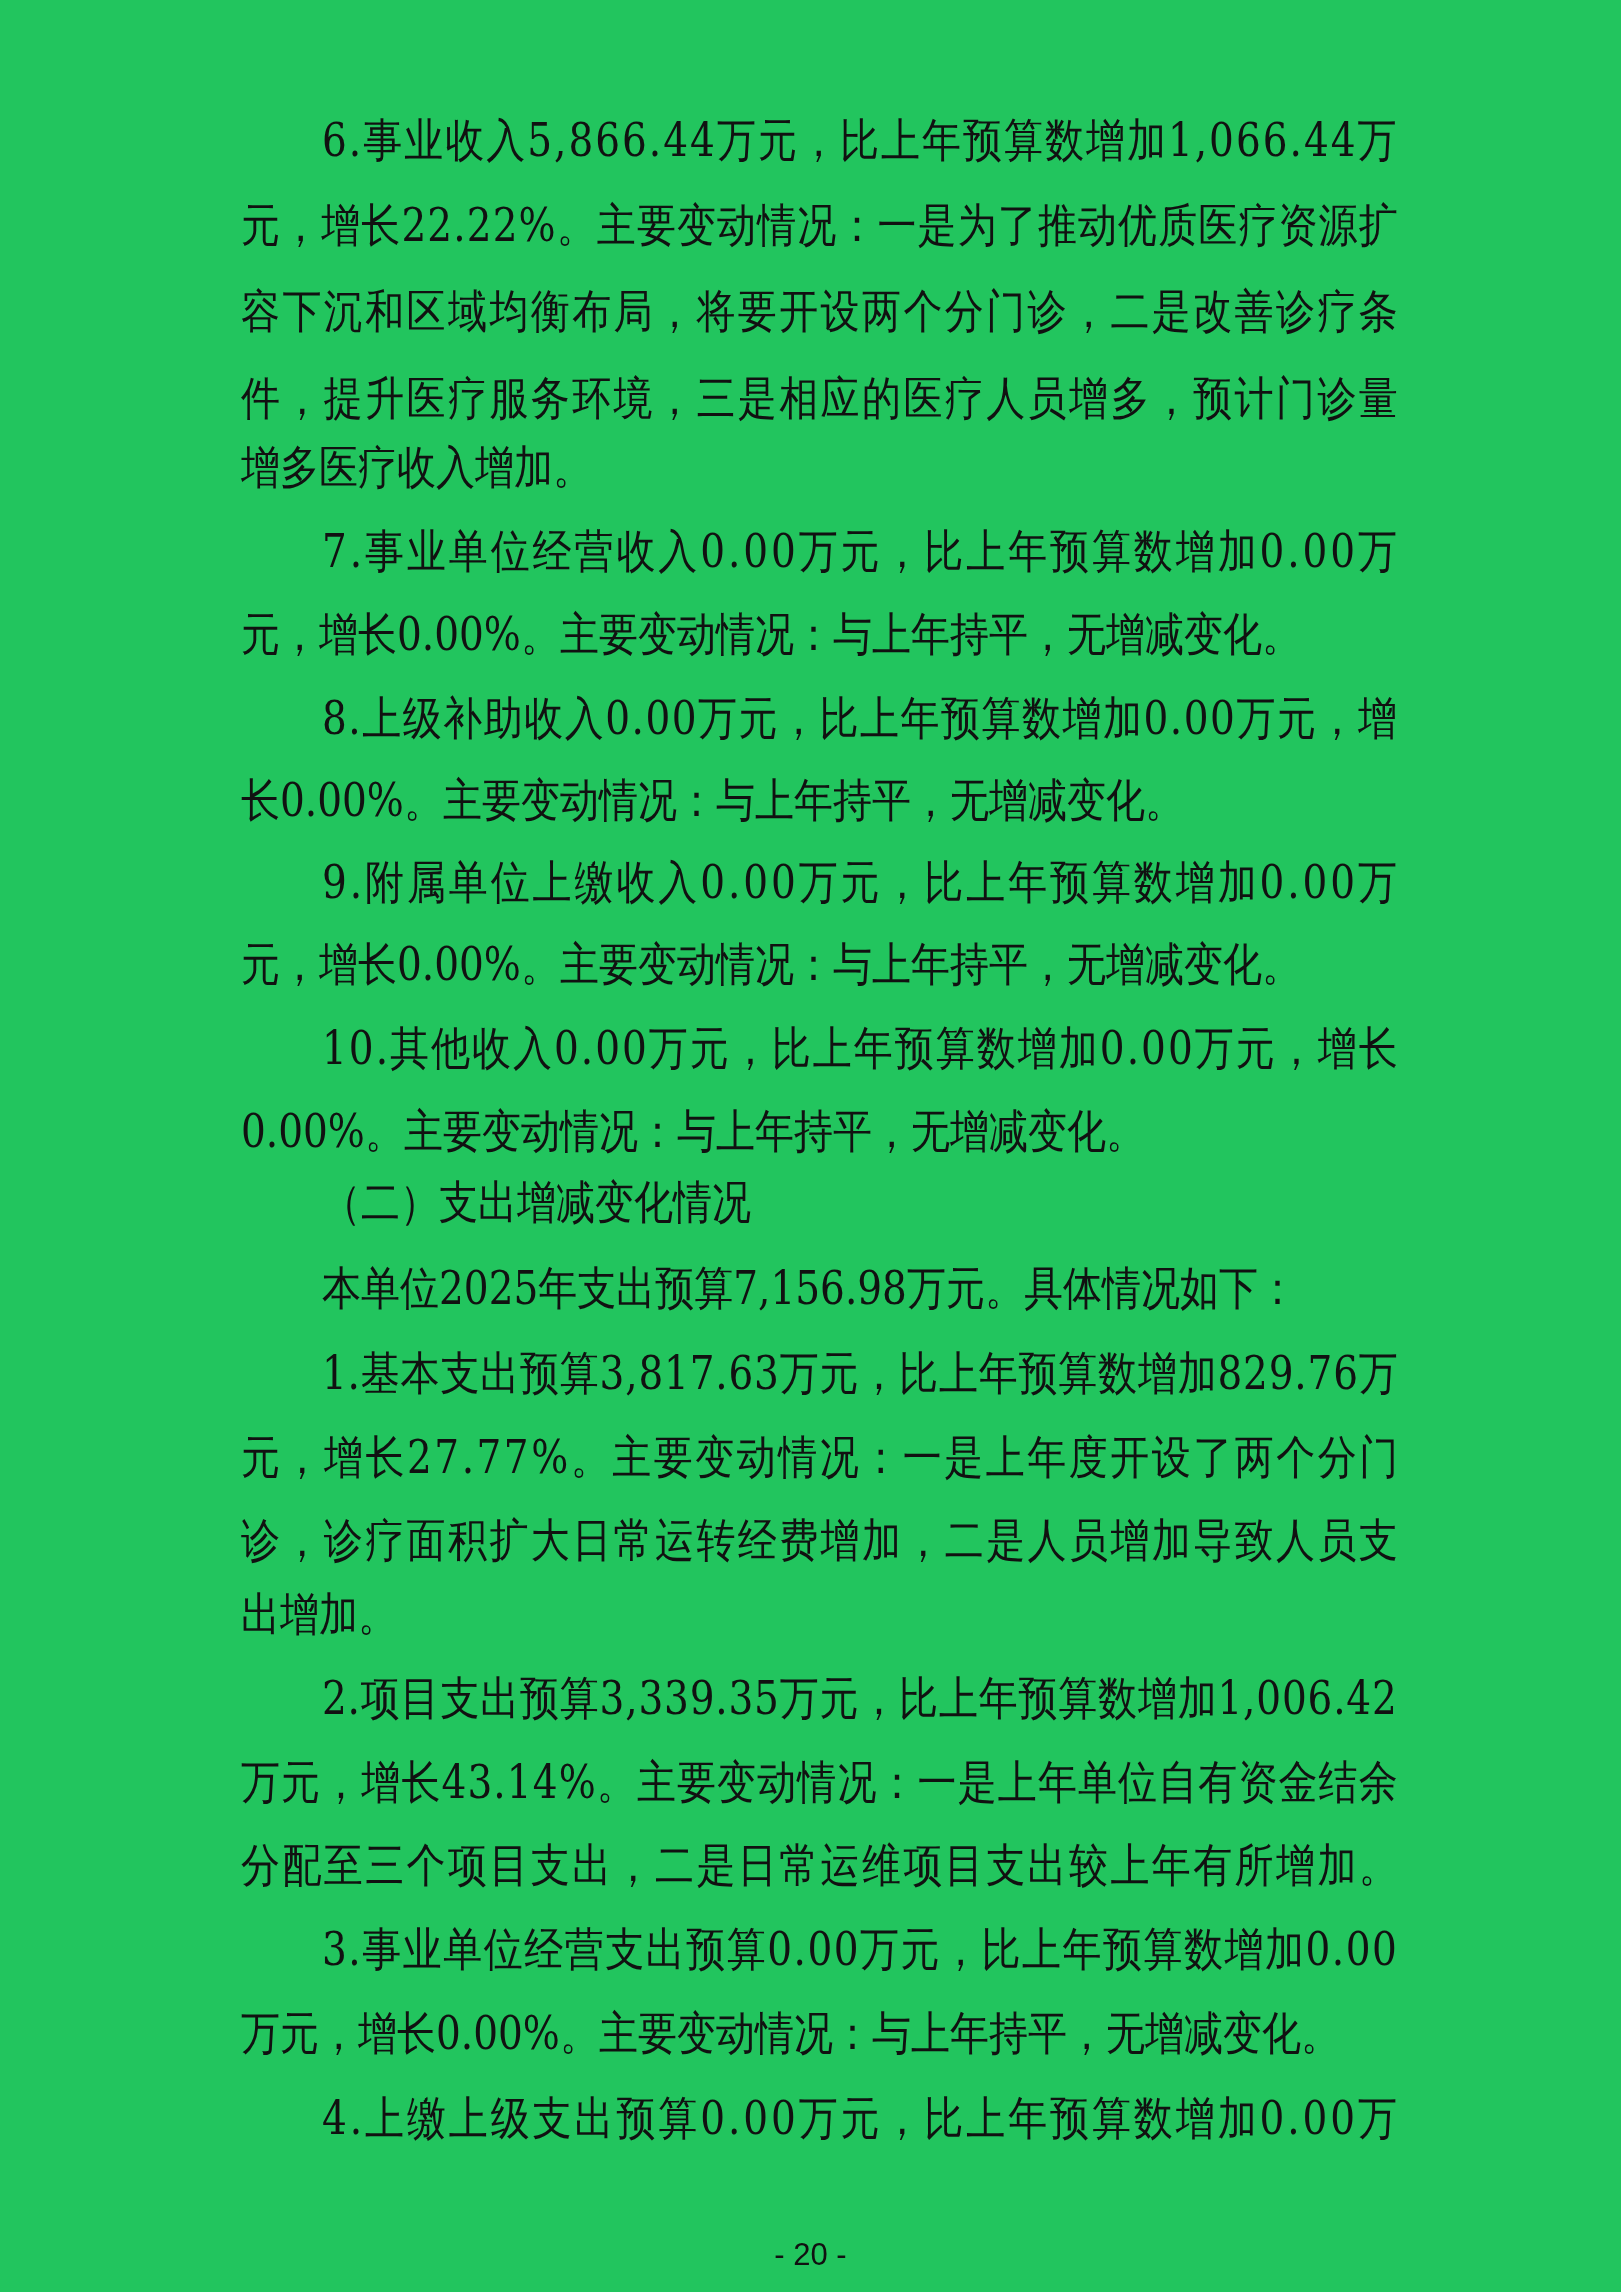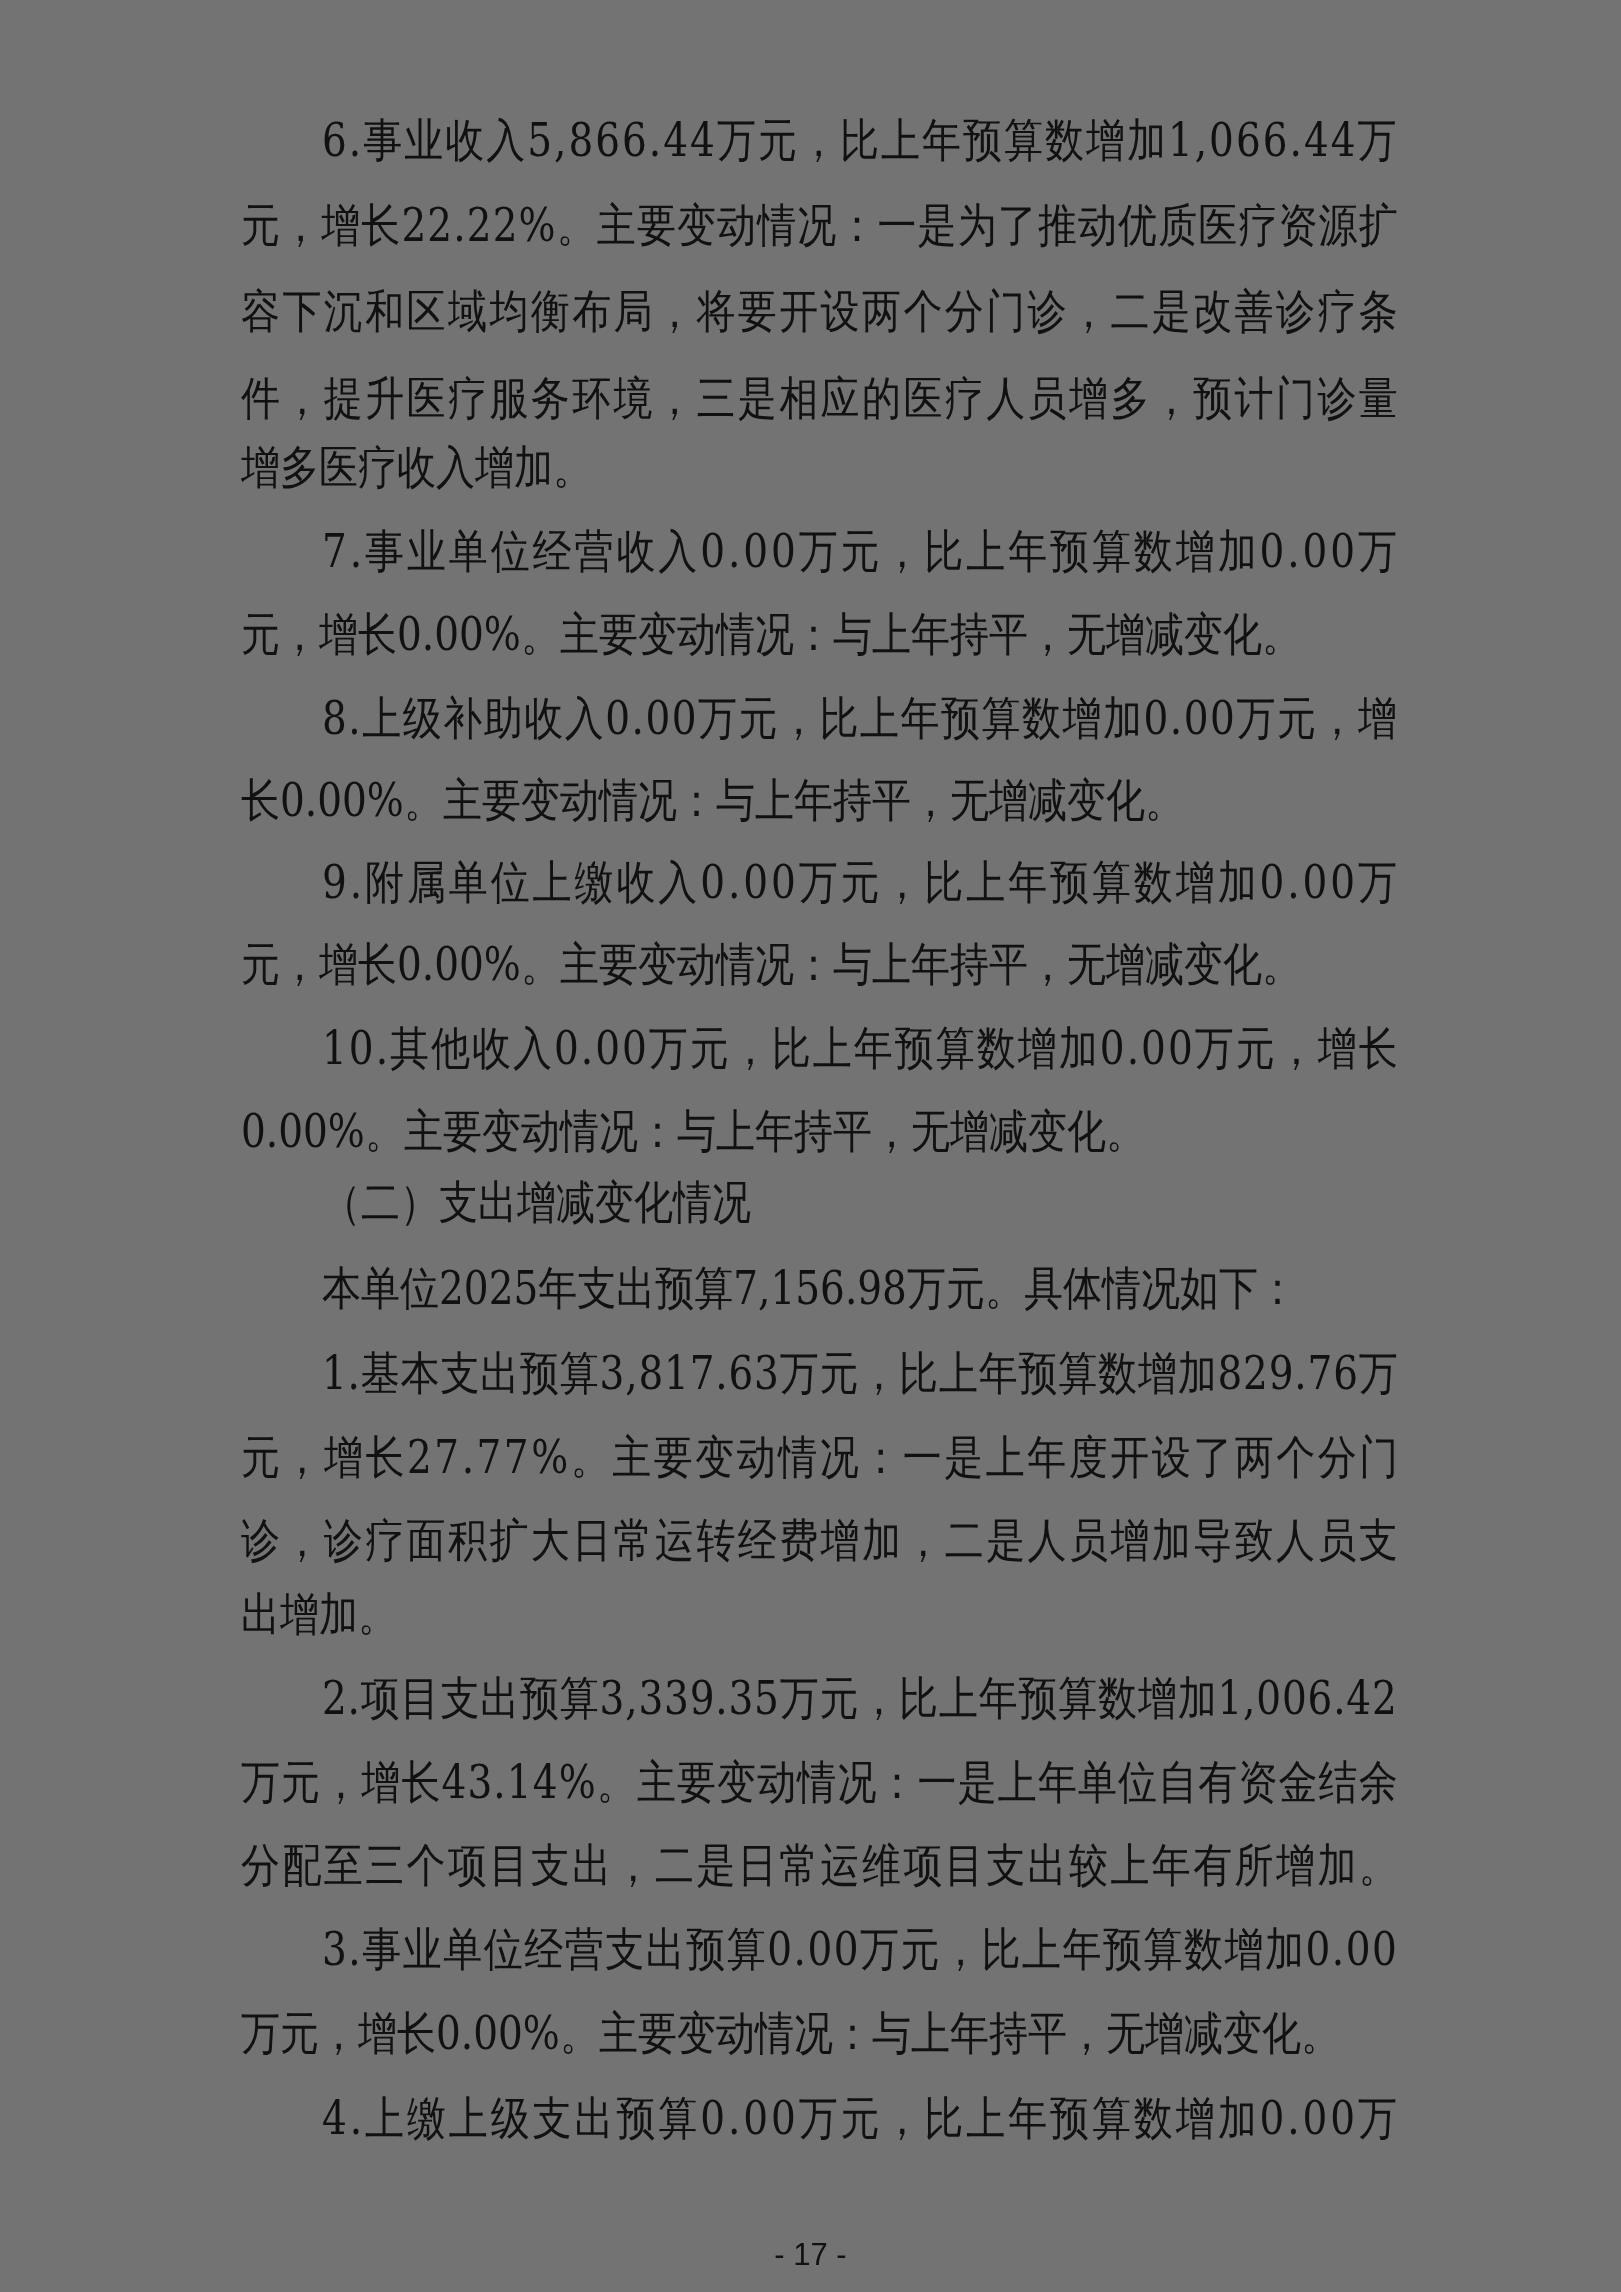--- a/index.html
+++ b/index.html
@@ -1,17 +1,17 @@
 <!DOCTYPE html>
 <html><head>
 <meta charset="utf-8">
 <style>
   html, body { margin: 0; padding: 0; background: #ffffff; }
   body { width: 1621px; height: 2293px; position: relative; overflow: hidden; }
-  .page { position: absolute; left: 0; top: 0; width: 1621px; height: 2293px; background: #737373; }
+  .page { position: absolute; left: 0; top: 0; width: 1621px; height: 2293px; background: #22c55e; }
   .line {
     position: absolute;
     left: 241px;
     width: 1162px;
     height: 59px;
     line-height: 59px;
     font-family: "DejaVu Serif", "Liberation Serif", serif;
     font-size: 39px;
     color: #111111;
     white-space: nowrap;
@@ -56,15 +56,15 @@
       <div class="line" style="top: 1428px; letter-spacing: 2.5px; text-align: left; text-align-last: left;">元，增长27.77%。主要变动情况：一是上年度开设了两个分门</div>
       <div class="line" style="top: 1511px; letter-spacing: 2.4px; text-align: left; text-align-last: left;">诊，诊疗面积扩大日常运转经费增加，二是人员增加导致人员支</div>
       <div class="line last" style="top: 1585px;">出增加。</div>
       <div class="line indent" style="top: 1669px; letter-spacing: 0.8px; text-align: left; text-align-last: left;">2.项目支出预算3,339.35万元，比上年预算数增加1,006.42</div>
       <div class="line" style="top: 1753px; letter-spacing: 1.1px; text-align: left; text-align-last: left;">万元，增长43.14%。主要变动情况：一是上年单位自有资金结余</div>
       <div class="line" style="top: 1836px; letter-spacing: 2.4px; text-align: left; text-align-last: left;">分配至三个项目支出，二是日常运维项目支出较上年有所增加。</div>
       <div class="line indent" style="top: 1920px; letter-spacing: 1.5px; text-align: left; text-align-last: left;">3.事业单位经营支出预算0.00万元，比上年预算数增加0.00</div>
       <div class="line last" style="top: 2004px;">万元，增长0.00%。主要变动情况：与上年持平，无增减变化。</div>
       <div class="line indent" style="top: 2089px; letter-spacing: 2.9px; text-align: left; text-align-last: left;">4.上缴上级支出预算0.00万元，比上年预算数增加0.00万</div>
     </div>
-  <div class="pagenum">- 17 -</div>
+  <div class="pagenum">- 20 -</div>
 </div>
 
 
 </body></html>

